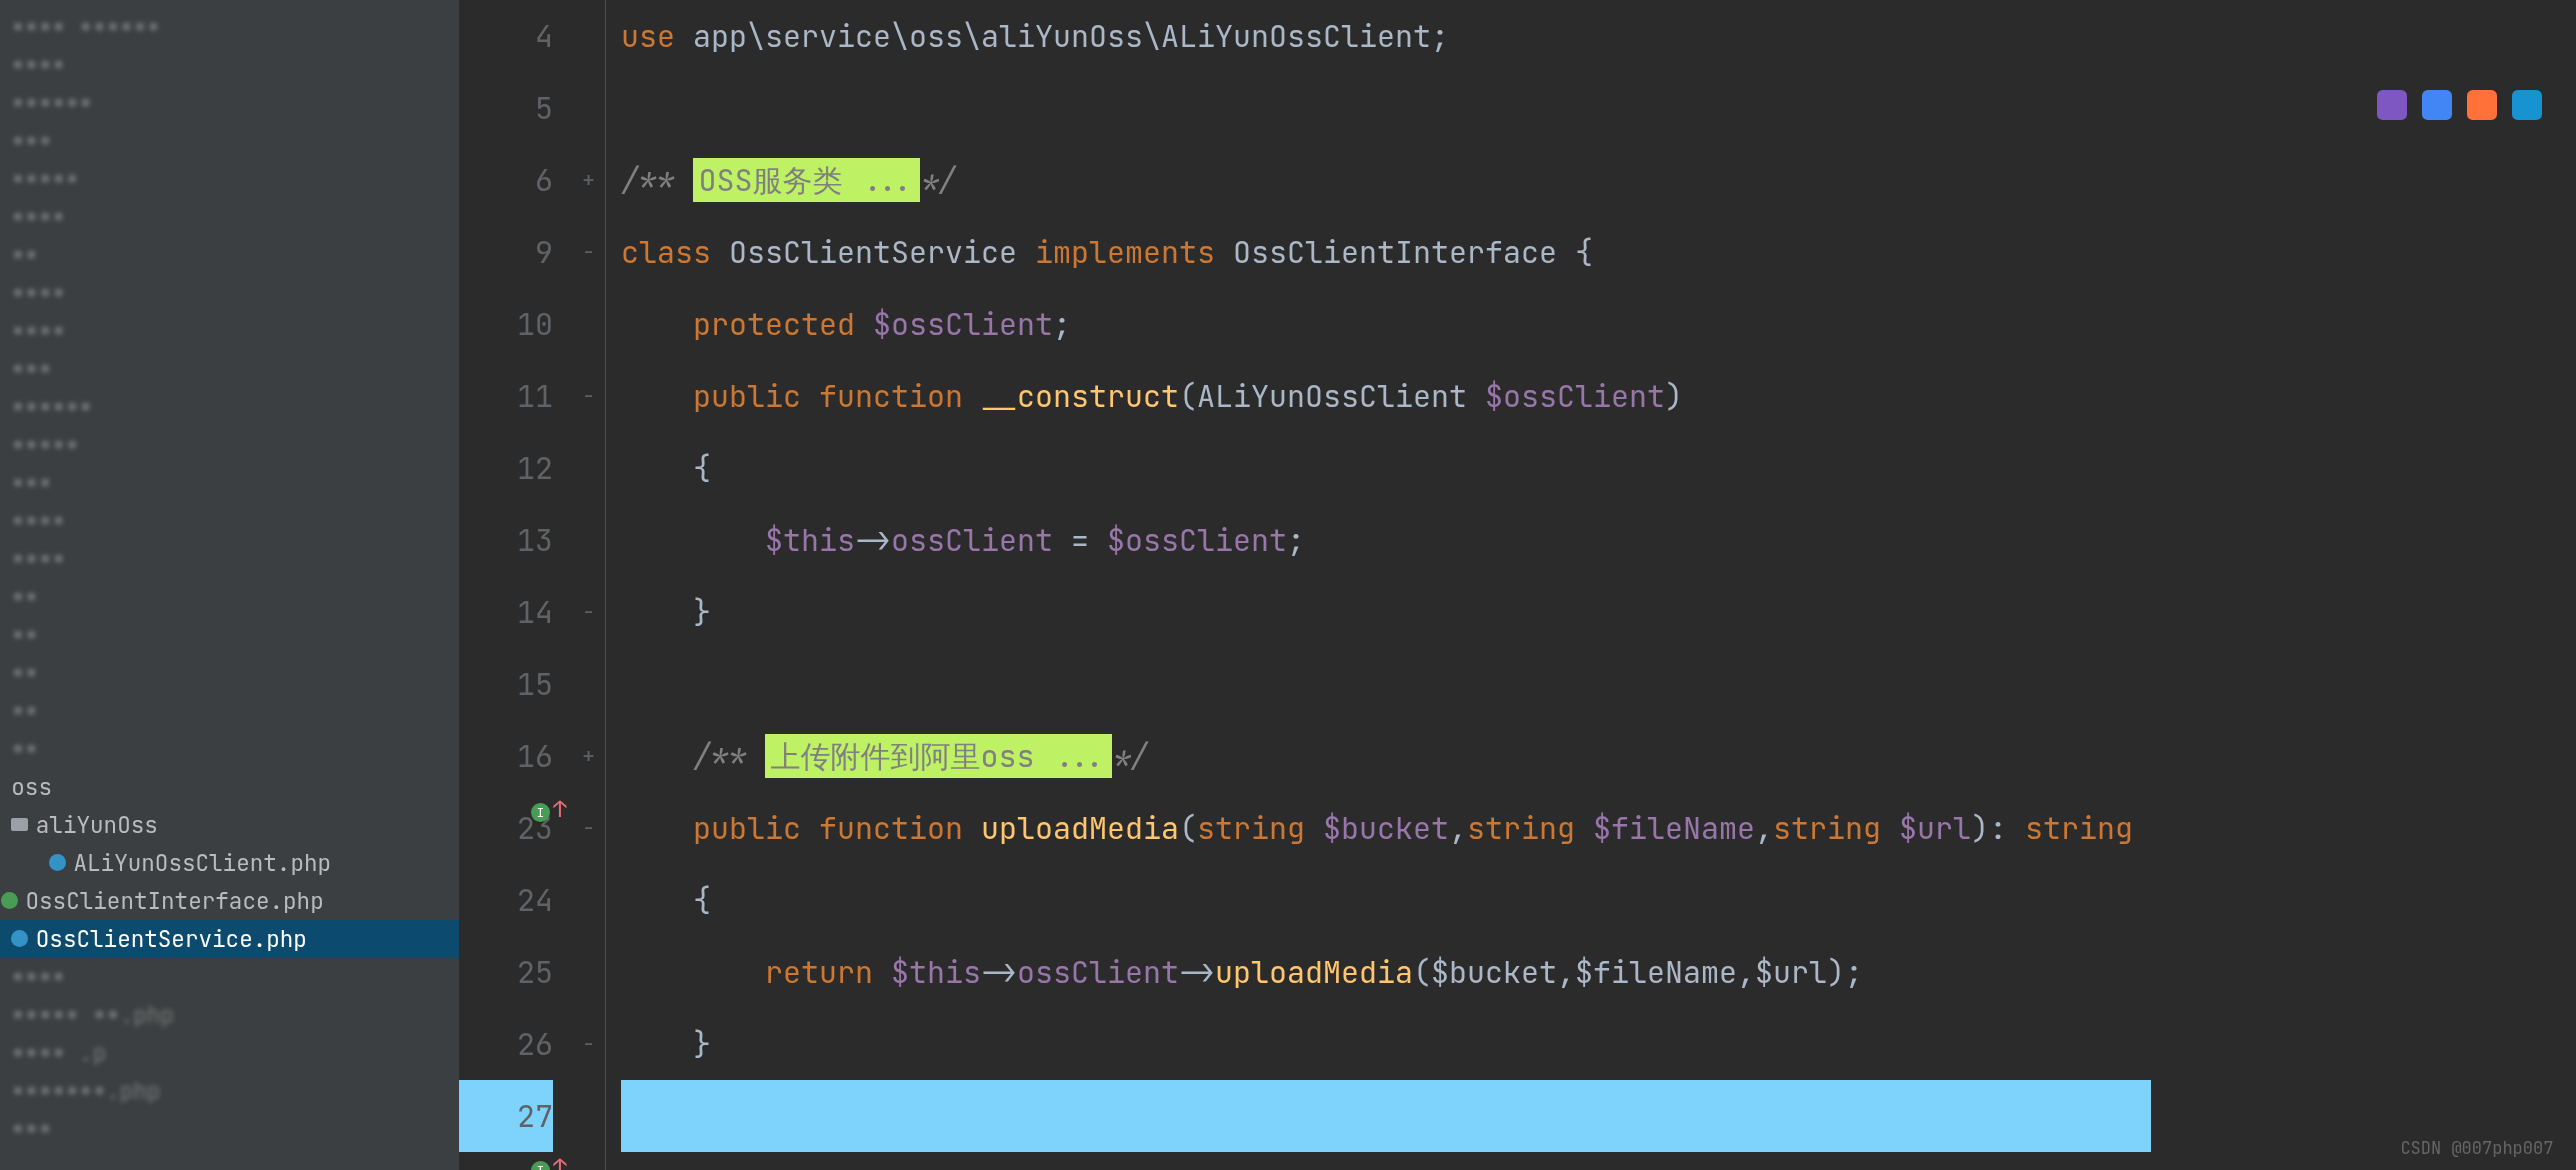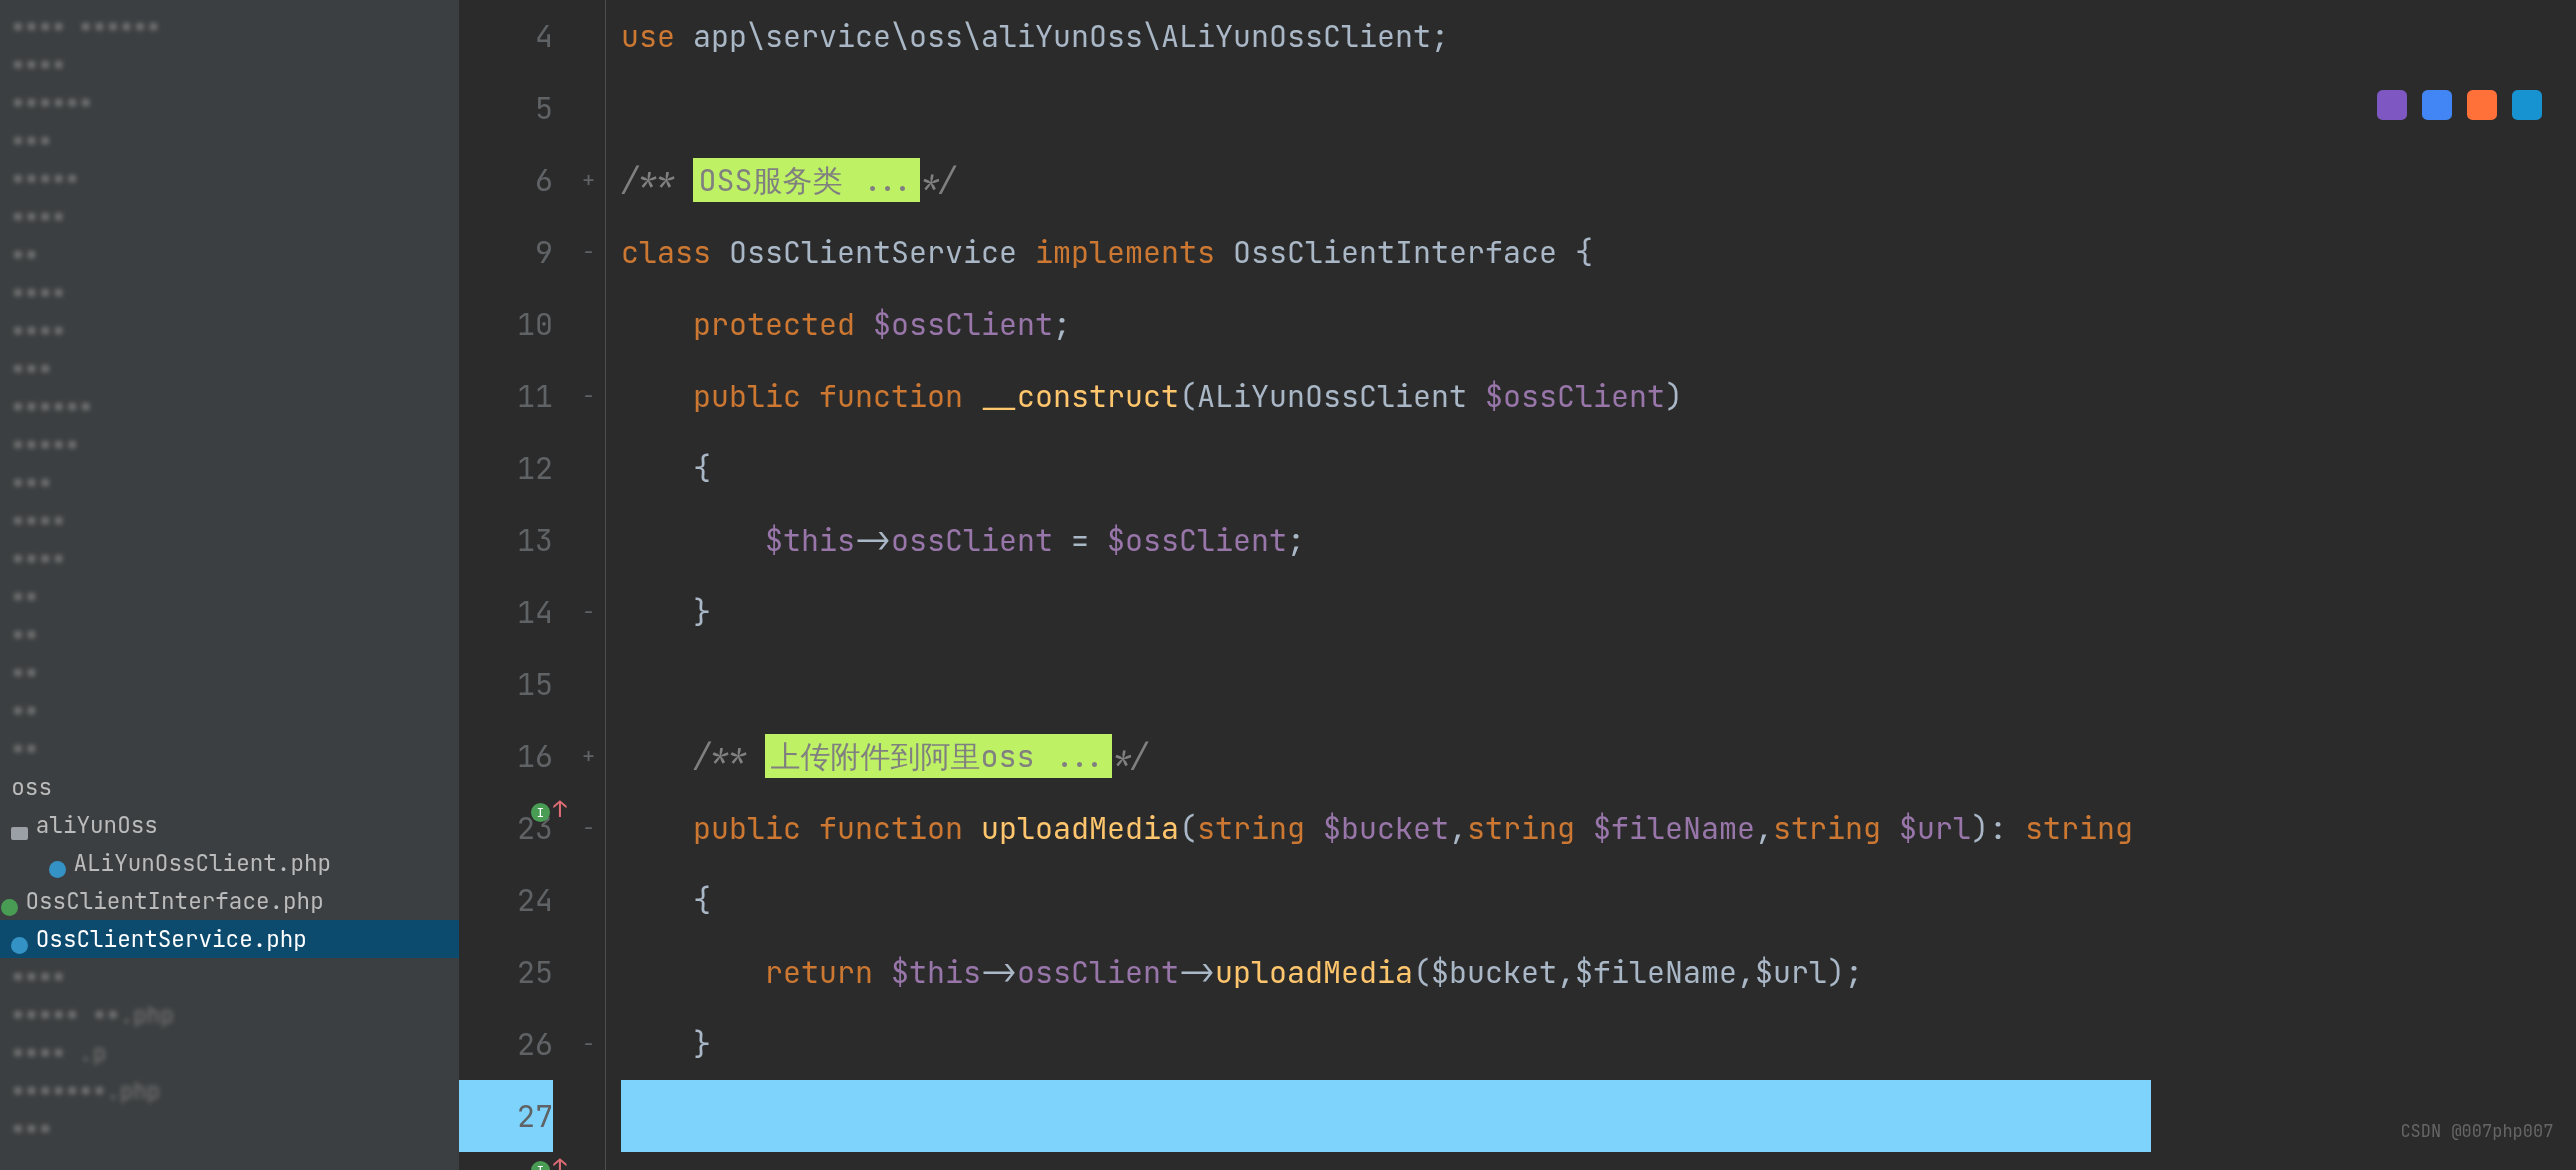--- a/index.html
+++ b/index.html
@@ -17,21 +17,21 @@
   background:#3c3f41;
   color:#bbb;
   font-size:22.6px;
   padding-top:7.5px;
   position:relative;
 }
 .sidebar .tree-item {
   padding:3.8px 7.5px 3.8px 11.3px;
   white-space:nowrap;
   display:flex;
-  align-items:flex-end;
+  align-items:center;
   gap:7.5px;
   height:38px;
 }
 .sidebar .tree-item.selected {
   background:#0c4a6e;
   color:#fff;
 }
 .sidebar .obscured {
   color:#888;
   filter:blur(2.8px);
@@ -106,21 +106,21 @@
 .top-icons span {
   width:30px; height:30px; border-radius:5.6px;
   display:inline-block;
 }
 .ic1 { background:#7e57c2; }
 .ic2 { background:#4285f4; border-radius:50%; }
 .ic3 { background:#ff7139; border-radius:50%; }
 .ic4 { background:#1793d1; border-radius:50%; }
 .watermark {
   position:absolute;
-  right:22.6px; bottom:28px;
+  right:22.6px; bottom:11px;
   color:#666; font-size:17px;
 }
 .cursor-line { background:#7dd3fc; }
 </style>
 </head>
 <body>
 
 <div class="sidebar">
   <div class="tree-item obscured">▪▪▪▪ ▪▪▪▪▪▪</div>
   <div class="tree-item obscured">▪▪▪▪</div>

